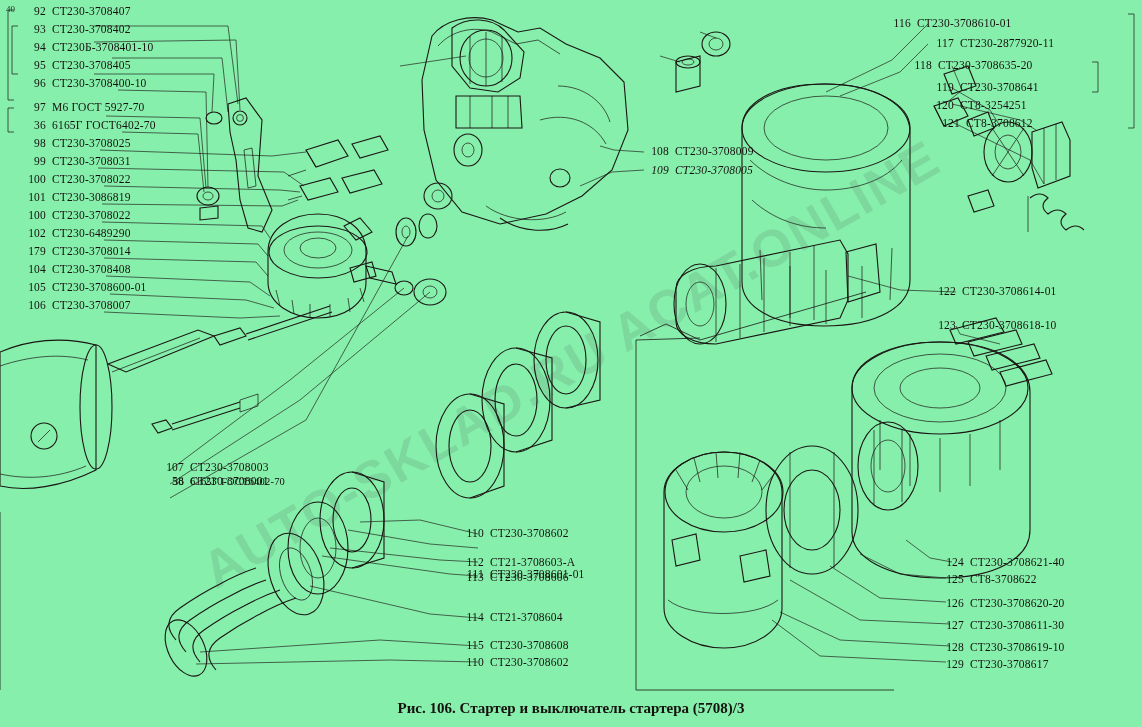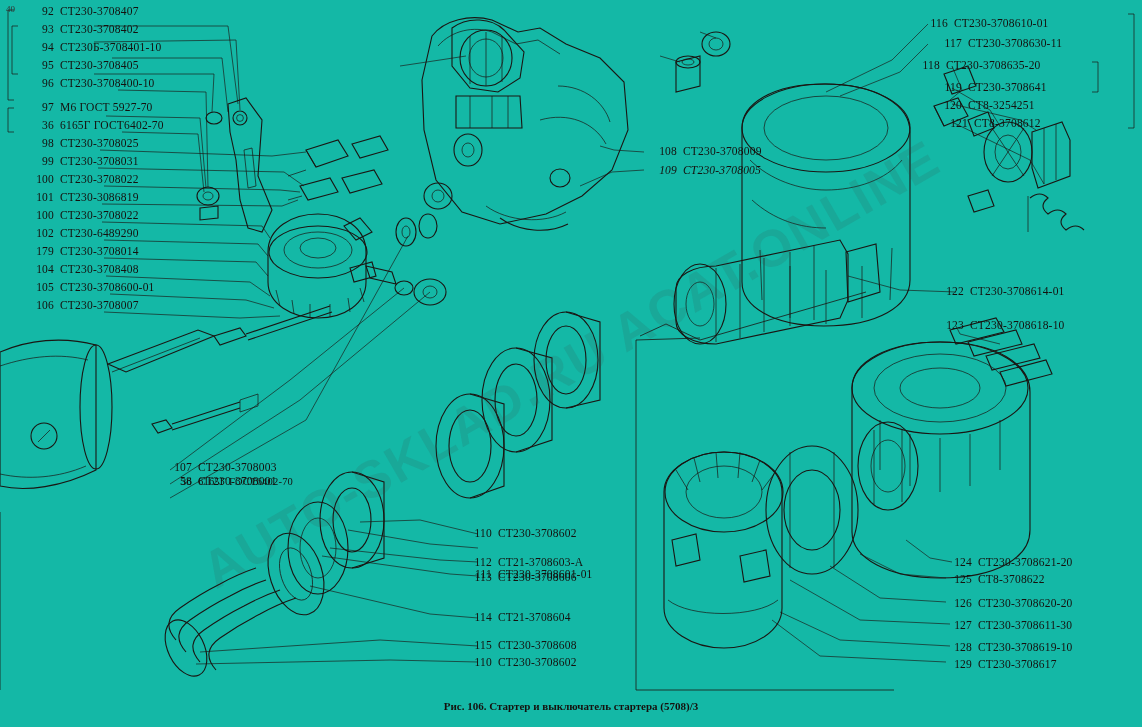--- a/index.html
+++ b/index.html
@@ -9,57 +9,56 @@
   }
   body {
     font-family: "Liberation Serif", serif;
     color: #111;
   }
   #page {
     position: relative;
     width: 1142px;
     height: 727px;
     overflow: hidden;
-    background: #14b8a6;
+    background: #86efac;
   }
   #drawing-canvas {
     position: absolute;
     left: 0; top: 0;
     width: 1142px;
     height: 727px;
   }
   .callout {
     position: absolute;
     font-family: "Liberation Serif", serif;
     font-size: 11.5px;
     letter-spacing: 0.2px;
     white-space: nowrap;
     color: #15110e;
-    margin-left: 8px;
   }
   .callout .num {
     display: inline-block;
     min-width: 24px;
     text-align: right;
     margin-right: 6px;
   }
   .callout .code {
     display: inline-block;
   }
   .left-block .callout { text-align: left; }
   .right-block .callout { text-align: left; }
 
   #caption {
     position: absolute;
     left: 0;
     top: 700px;
     width: 1142px;
     text-align: center;
     font-family: "Liberation Serif", serif;
-    font-size: 11px;
+    font-size: 15px;
     font-weight: bold;
     color: #15110e;
   }
   #watermark {
     position: absolute;
     left: 0; top: 0;
     width: 1142px;
     height: 727px;
     pointer-events: none;
   }
@@ -383,35 +382,35 @@
     <div class="callout" style="left:460px; top:527px;"><span class="num">110</span><span class="code">СТ230-3708602</span></div>
     <div class="callout" style="left:460px; top:568px;"><span class="num">111</span><span class="code">СТ230-3708601-01</span></div>
     <div class="callout" style="left:460px; top:556px;"><span class="num">112</span><span class="code">СТ21-3708603-А</span></div>
     <div class="callout" style="left:460px; top:571px;"><span class="num">113</span><span class="code">СТ230-3708606</span></div>
     <div class="callout" style="left:460px; top:611px;"><span class="num">114</span><span class="code">СТ21-3708604</span></div>
     <div class="callout" style="left:460px; top:639px;"><span class="num">115</span><span class="code">СТ230-3708608</span></div>
     <div class="callout" style="left:460px; top:656px;"><span class="num">110</span><span class="code">СТ230-3708602</span></div>
   </div>
 
   <div class="right-block">
-    <div class="callout" style="left:916px; top:17px;"><span class="num">116</span><span class="code">СТ230-3708610-01</span></div>
-    <div class="callout" style="left:930px; top:37px;"><span class="num">117</span><span class="code">СТ230-3708630-11</span></div>
+    <div class="callout" style="left:887px; top:17px;"><span class="num">116</span><span class="code">СТ230-3708610-01</span></div>
+    <div class="callout" style="left:930px; top:37px;"><span class="num">117</span><span class="code">СТ230-2877920-11</span></div>
     <div class="callout" style="left:908px; top:59px;"><span class="num">118</span><span class="code">СТ230-3708635-20</span></div>
     <div class="callout" style="left:930px; top:81px;"><span class="num">119</span><span class="code">СТ230-3708641</span></div>
     <div class="callout" style="left:930px; top:99px;"><span class="num">120</span><span class="code">СТ8-3254251</span></div>
     <div class="callout" style="left:936px; top:117px;"><span class="num">121</span><span class="code">СТ8-3708612</span></div>
   </div>
 
   <div class="right-block">
     <div class="callout" style="left:932px; top:285px;"><span class="num">122</span><span class="code">СТ230-3708614-01</span></div>
     <div class="callout" style="left:932px; top:319px;"><span class="num">123</span><span class="code">СТ230-3708618-10</span></div>
   </div>
 
   <div class="right-block">
-    <div class="callout" style="left:940px; top:556px;"><span class="num">124</span><span class="code">СТ230-3708621-20</span></div>
+    <div class="callout" style="left:940px; top:556px;"><span class="num">124</span><span class="code">СТ230-3708621-40</span></div>
     <div class="callout" style="left:940px; top:573px;"><span class="num">125</span><span class="code">СТ8-3708622</span></div>
     <div class="callout" style="left:940px; top:597px;"><span class="num">126</span><span class="code">СТ230-3708620-20</span></div>
     <div class="callout" style="left:940px; top:619px;"><span class="num">127</span><span class="code">СТ230-3708611-30</span></div>
     <div class="callout" style="left:940px; top:641px;"><span class="num">128</span><span class="code">СТ230-3708619-10</span></div>
     <div class="callout" style="left:940px; top:658px;"><span class="num">129</span><span class="code">СТ230-3708617</span></div>
   </div>
 
   <div id="watermark">
     <div class="wm-text">AUTO-SKLAD.RU  ACAT.ONLINE</div>
   </div>

